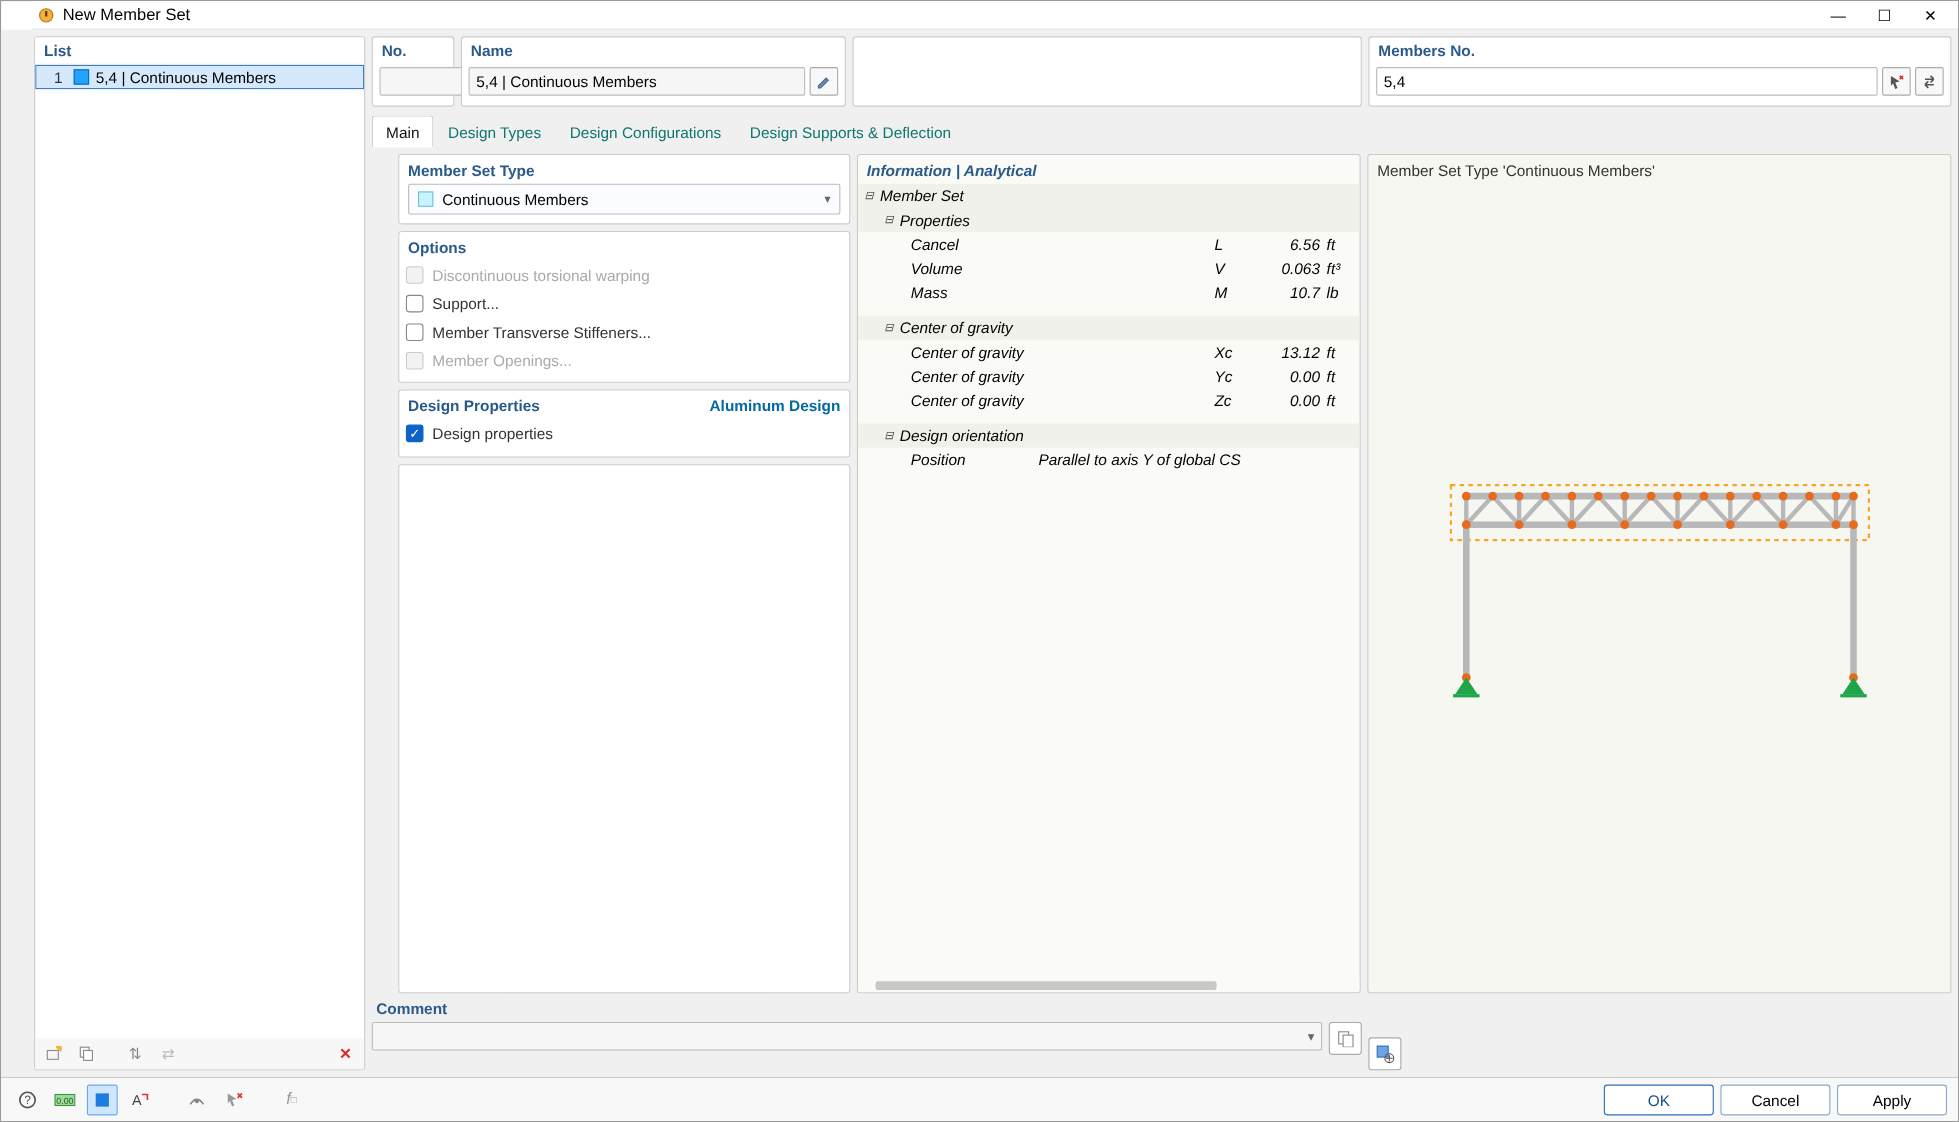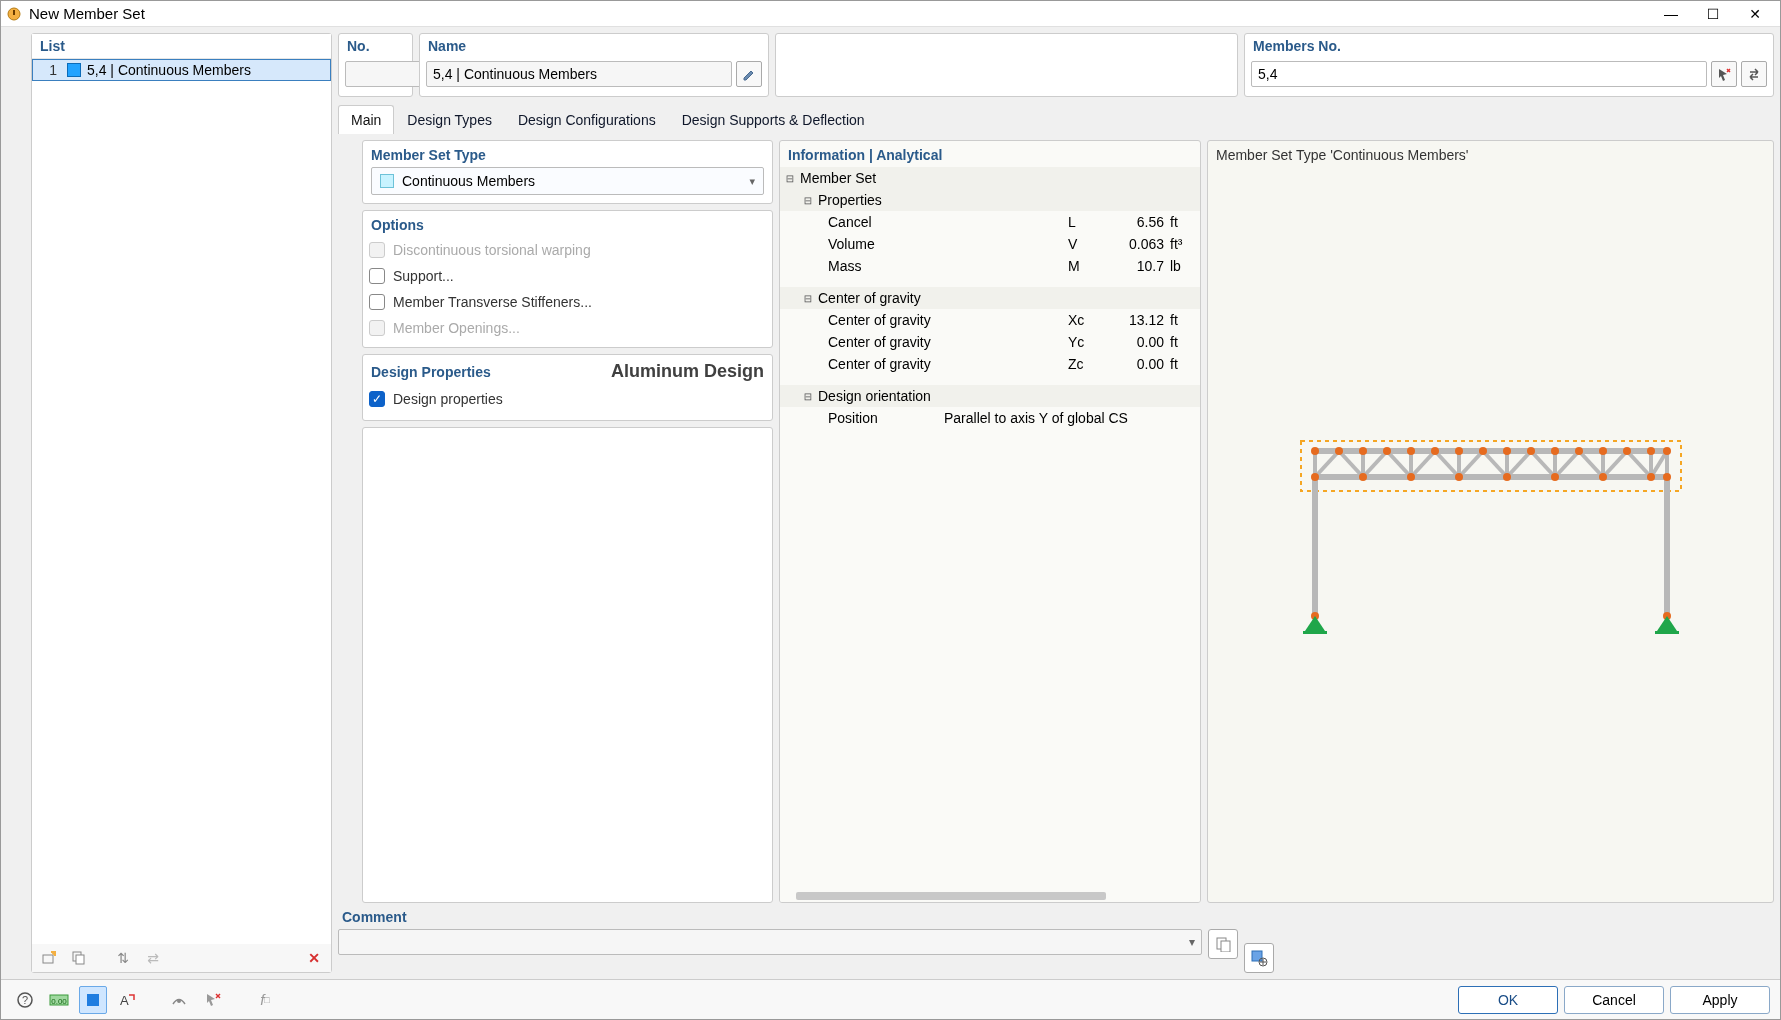--- a/index.html
+++ b/index.html
@@ -1,20 +1,20 @@
 <!DOCTYPE html>
 <html><head>
 <meta charset="utf-8">
 <style>
   * { box-sizing: border-box; font-family: "Segoe UI", Tahoma, sans-serif; }
   html, body { margin: 0; padding: 0; width: 1781px; height: 1020px; background: #fff; overflow: hidden; }
   .window { width: 1781px; height: 1020px; border: 1px solid #999; display: flex; flex-direction: column; }
 
   
-  .titlebar { height: 26px; background: #fff; display: flex; align-items: center; padding: 0 4px; border-bottom: 1px solid #e0e0e0; font-size: 15px; }
+  .titlebar { height: 26px; background: #fff; display: flex; align-items: center; padding: 0 4px; border-bottom: 1px solid #e0e0e0; font-size: 15px; margin-left: 28px; }
   .titlebar .app-icon { width: 18px; height: 18px; margin-right: 6px; display: flex; align-items: center; justify-content:center; }
   .titlebar .spacer { flex: 1; }
   .winbtn { width: 42px; height: 26px; display: flex; align-items: center; justify-content: center; font-size: 14px; cursor: pointer; }
 
   .body-area { flex:1; display:flex; flex-direction:column; background:#f0f0f0; padding:6px; gap:6px; }
 
   .upper { flex:1; display:flex; gap:6px; min-height:0; }
 
   
   .panel { background:#fff; border:1px solid #ccc; border-radius:3px; display:flex; flex-direction:column;margin-left:24px; }
@@ -43,32 +43,32 @@
   .name-box { width:350px; }
   .blank-box { flex:1; }
   .members-box { width:530px; }
   .txtin { flex:1; height:26px; border:1px solid #bbb; background:#fff; font-size:14px; padding:0 6px; border-radius:2px; }
   .no-input { text-align:right; background:#f6f6f6; }
   .name-input { background:#f6f6f6; }
   .smallbtn { width:26px; height:26px; border:1px solid #aaa; border-radius:2px; display:flex; align-items:center; justify-content:center; cursor:pointer; background:#f8f8f8; font-size:13px; }
 
   
   .tab-row { display:flex; gap:0; background:#f0f0f0; padding-top:2px; }
-  .tab { padding:6px 12px; font-size:14px; color:#0f172a; cursor:pointer; border:1px solid transparent; border-bottom:none; border-radius:3px 3px 0 0; }
+  .tab { padding:6px 12px; font-size:14px; color:#0f766e; cursor:pointer; border:1px solid transparent; border-bottom:none; border-radius:3px 3px 0 0; }
   .tab.active { background:#fff; border-color:#ccc; color:#111; font-weight:500; }
 
   .content-row { flex:1; display:flex; gap:6px; min-height:0; }
 
   .col { display:flex; flex-direction:column; gap:6px; min-height:0; }
   .col-a { width:435px; }
-  .col-b { width:422px; }
+  .col-b { width:458px;font-style:italic; }
   .col-c { flex:1; }
 
   .sec-hdr { color:#2a5a8a; font-weight:600; font-size:14px; padding:6px 8px 4px 8px; display:flex; justify-content:space-between; align-items:center; }
-  .sec-hdr .rlink { color:#404040; font-weight:600; font-size:18px; }
+  .sec-hdr .rlink { color:#0369a1; font-weight:600; font-size:14px; }
 
   .sel { width:100%; height:28px; border:1px solid #bbb; background:#fafcff; border-radius:2px; display:flex; align-items:center; padding:0 8px; font-size:14px; position:relative; cursor:pointer; }
   .sel .sw2 { width:14px; height:14px; background:#c8f3ff; border:1px solid #6dc2d8; margin-right:8px; }
   .sel .cv { position:absolute; right:8px; top:50%; transform:translateY(-50%); font-size:11px; color:#666; }
 
   .chk-row { display:flex; align-items:center; height:26px; padding:0 6px; font-size:14px; color:#333; gap:8px; }
   .chk { width:16px; height:16px; border:1.5px solid #888; border-radius:3px; display:flex; align-items:center; justify-content:center; font-size:12px; color:#fff; cursor:pointer; }
   .chk.checked { background:#0d62c9; border-color:#0d62c9; }
   .chk.disabled { border-color:#ccc; background:#f2f2f2; cursor:default; }
   .chk-row.disabled { color:#aaa; }

